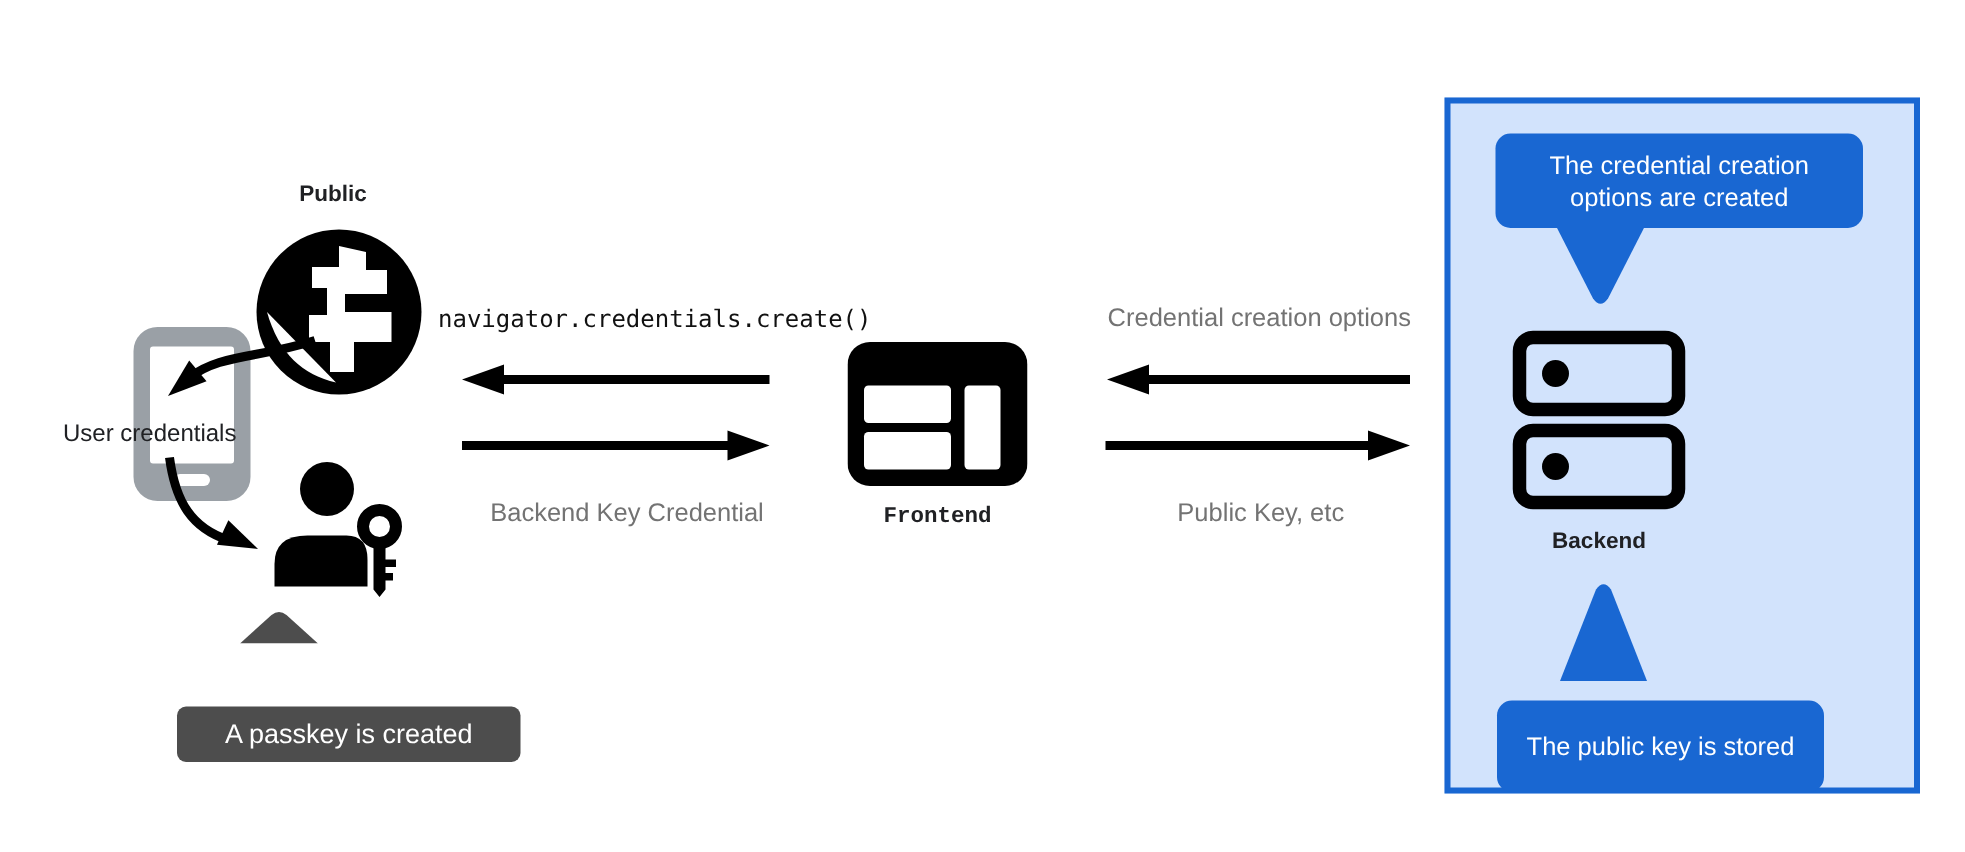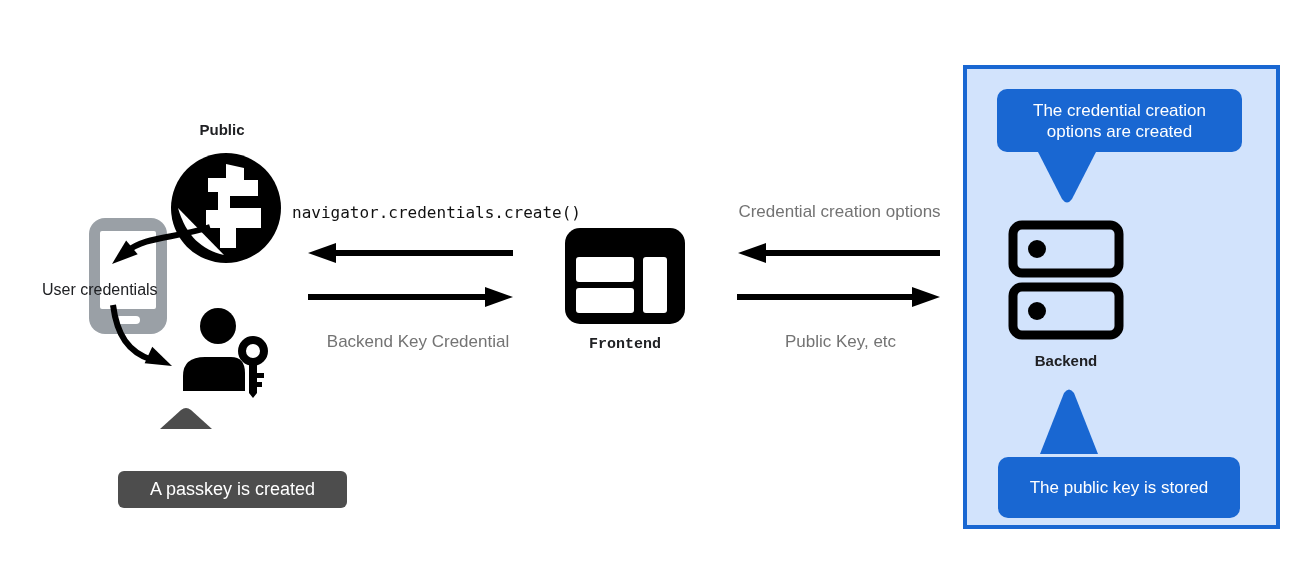--- a/index.html
+++ b/index.html
@@ -126,18 +126,18 @@
       <rect x="7" y="7" width="106" height="48" rx="9" fill="none" stroke="#000" stroke-width="9"></rect>
       <circle cx="31" cy="31" r="9" fill="#000"></circle>
       <rect x="7" y="69" width="106" height="48" rx="9" fill="none" stroke="#000" stroke-width="9"></rect>
       <circle cx="31" cy="93" r="9" fill="#000"></circle>
     </svg>
     <div class="abs node-title" style="left:39px;top:283px;width:120px;">Backend</div>
 
     <svg class="abs" style="left:73px;top:316px;" width="58" height="69" viewBox="0 0 58 69">
       <path fill="#1967d2" d="M0,69 L24,8 Q29,1 34,8 L58,69 Z"></path>
     </svg>
-    <div class="abs bubble" style="left:31px;top:388px;width:242px;height:61px;">
+    <div class="abs bubble" style="left:31px;top:398px;width:218px;height:61px;">
       <span style="max-width:185px;">The public key is stored</span>
     </div>
   </div>
 
 </div>
 
 </body></html>

